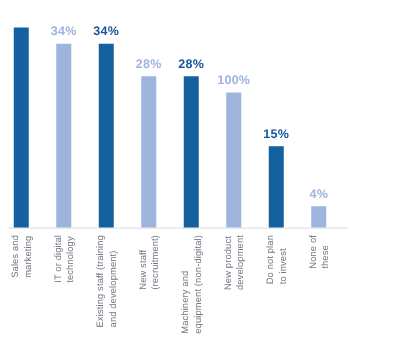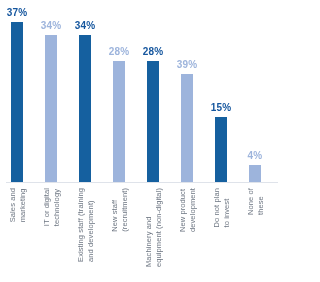--- a/index.html
+++ b/index.html
@@ -109,21 +109,20 @@
 </style>
 </head>
 <body style="background: rgb(255, 255, 255);">
 
 <div id="chart-root">
 
   <div class="plot">
     <div class="baseline" style="background: rgb(223, 227, 234);"></div>
 
     <div class="col" style="left:0px;">
-      <div class="value-label dark" style="color: rgb(21, 86, 158); top: 7px;">37%</div>
       <div class="bar" style="height: 160px; background: rgb(21, 96, 159);"></div>
     </div>
 
     <div class="col" style="left:34px;">
       <div class="value-label light" style="color: rgb(157, 180, 220); top: 20px;">34%</div>
       <div class="bar" style="height: 147px; background: rgb(157, 180, 220);"></div>
     </div>
 
     <div class="col" style="left:68px;">
       <div class="value-label dark" style="color: rgb(21, 86, 158); top: 20px;">34%</div>
@@ -134,21 +133,21 @@
       <div class="value-label light" style="color: rgb(157, 180, 220); top: 46px;">28%</div>
       <div class="bar" style="height: 121px; background: rgb(157, 180, 220);"></div>
     </div>
 
     <div class="col" style="left:136px;">
       <div class="value-label dark" style="color: rgb(21, 86, 158); top: 46px;">28%</div>
       <div class="bar" style="height: 121px; background: rgb(21, 96, 159);"></div>
     </div>
 
     <div class="col" style="left:170px;">
-      <div class="value-label light" style="color: rgb(157, 180, 220); top: 59px;">39%</div>
+      <div class="value-label light" style="color: rgb(157, 180, 220); top: 59px;">100%</div>
       <div class="bar" style="height: 108px; background: rgb(157, 180, 220);"></div>
     </div>
 
     <div class="col" style="left:204px;">
       <div class="value-label dark" style="color: rgb(21, 86, 158); top: 102px; text-align: center;">15%</div>
       <div class="bar" style="height: 65px; background: rgb(21, 96, 159);"></div>
     </div>
 
     <div class="col" style="left:238px;">
       <div class="value-label light" style="color: rgb(157, 180, 220); top: 150px;">4%</div>

